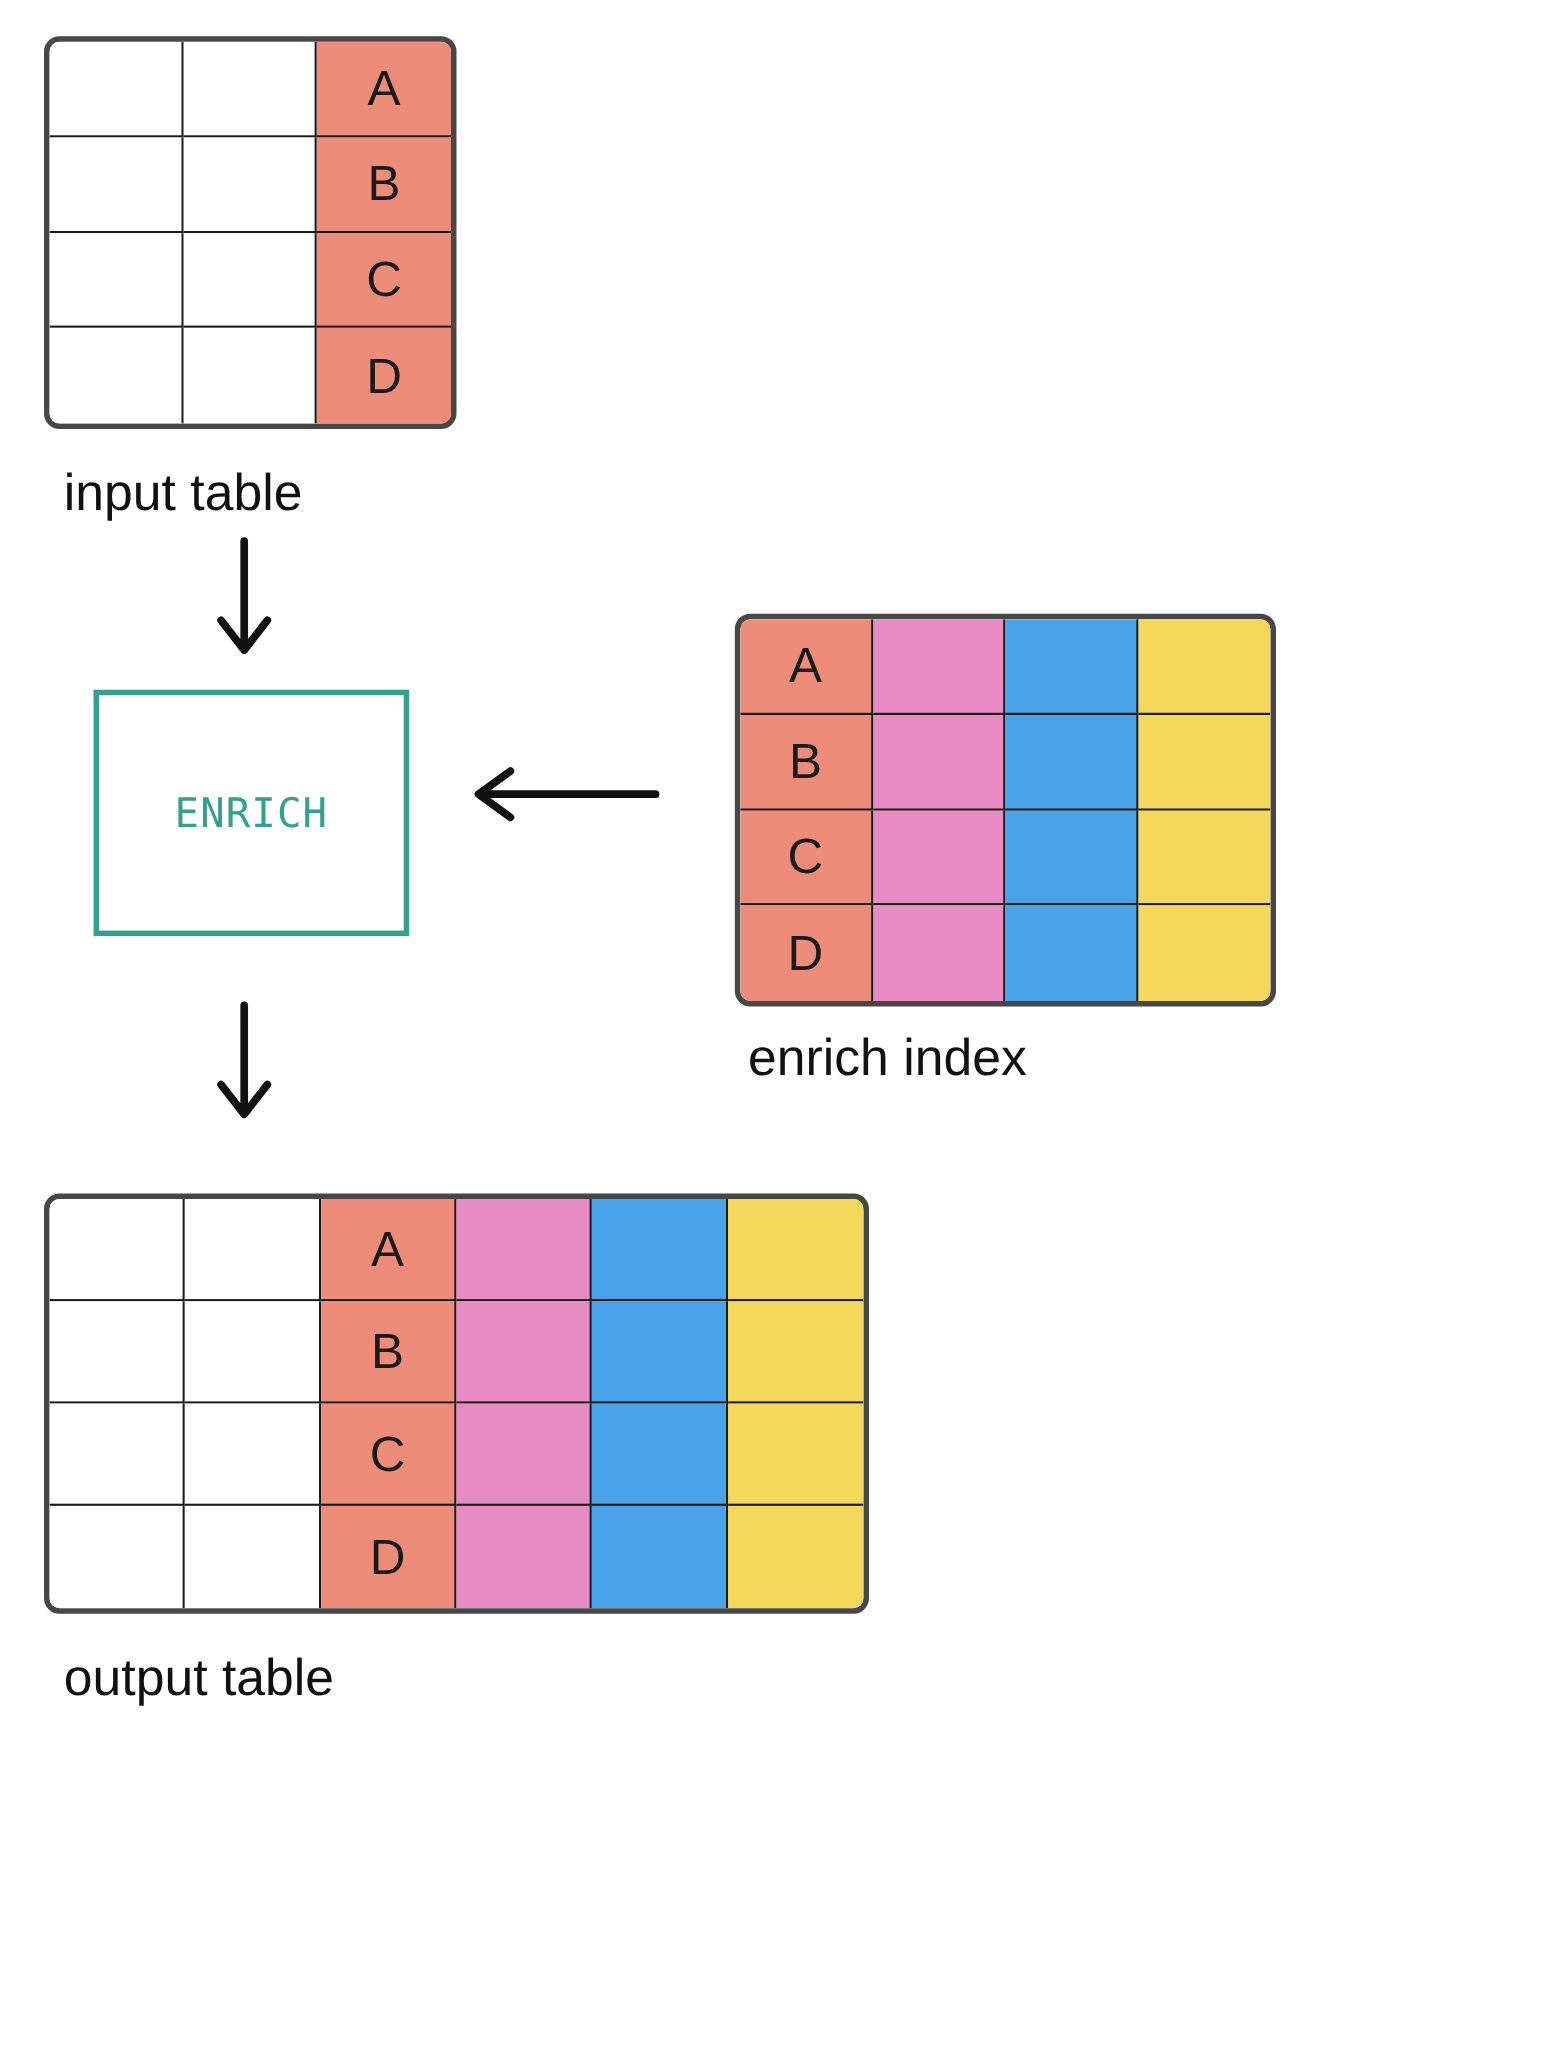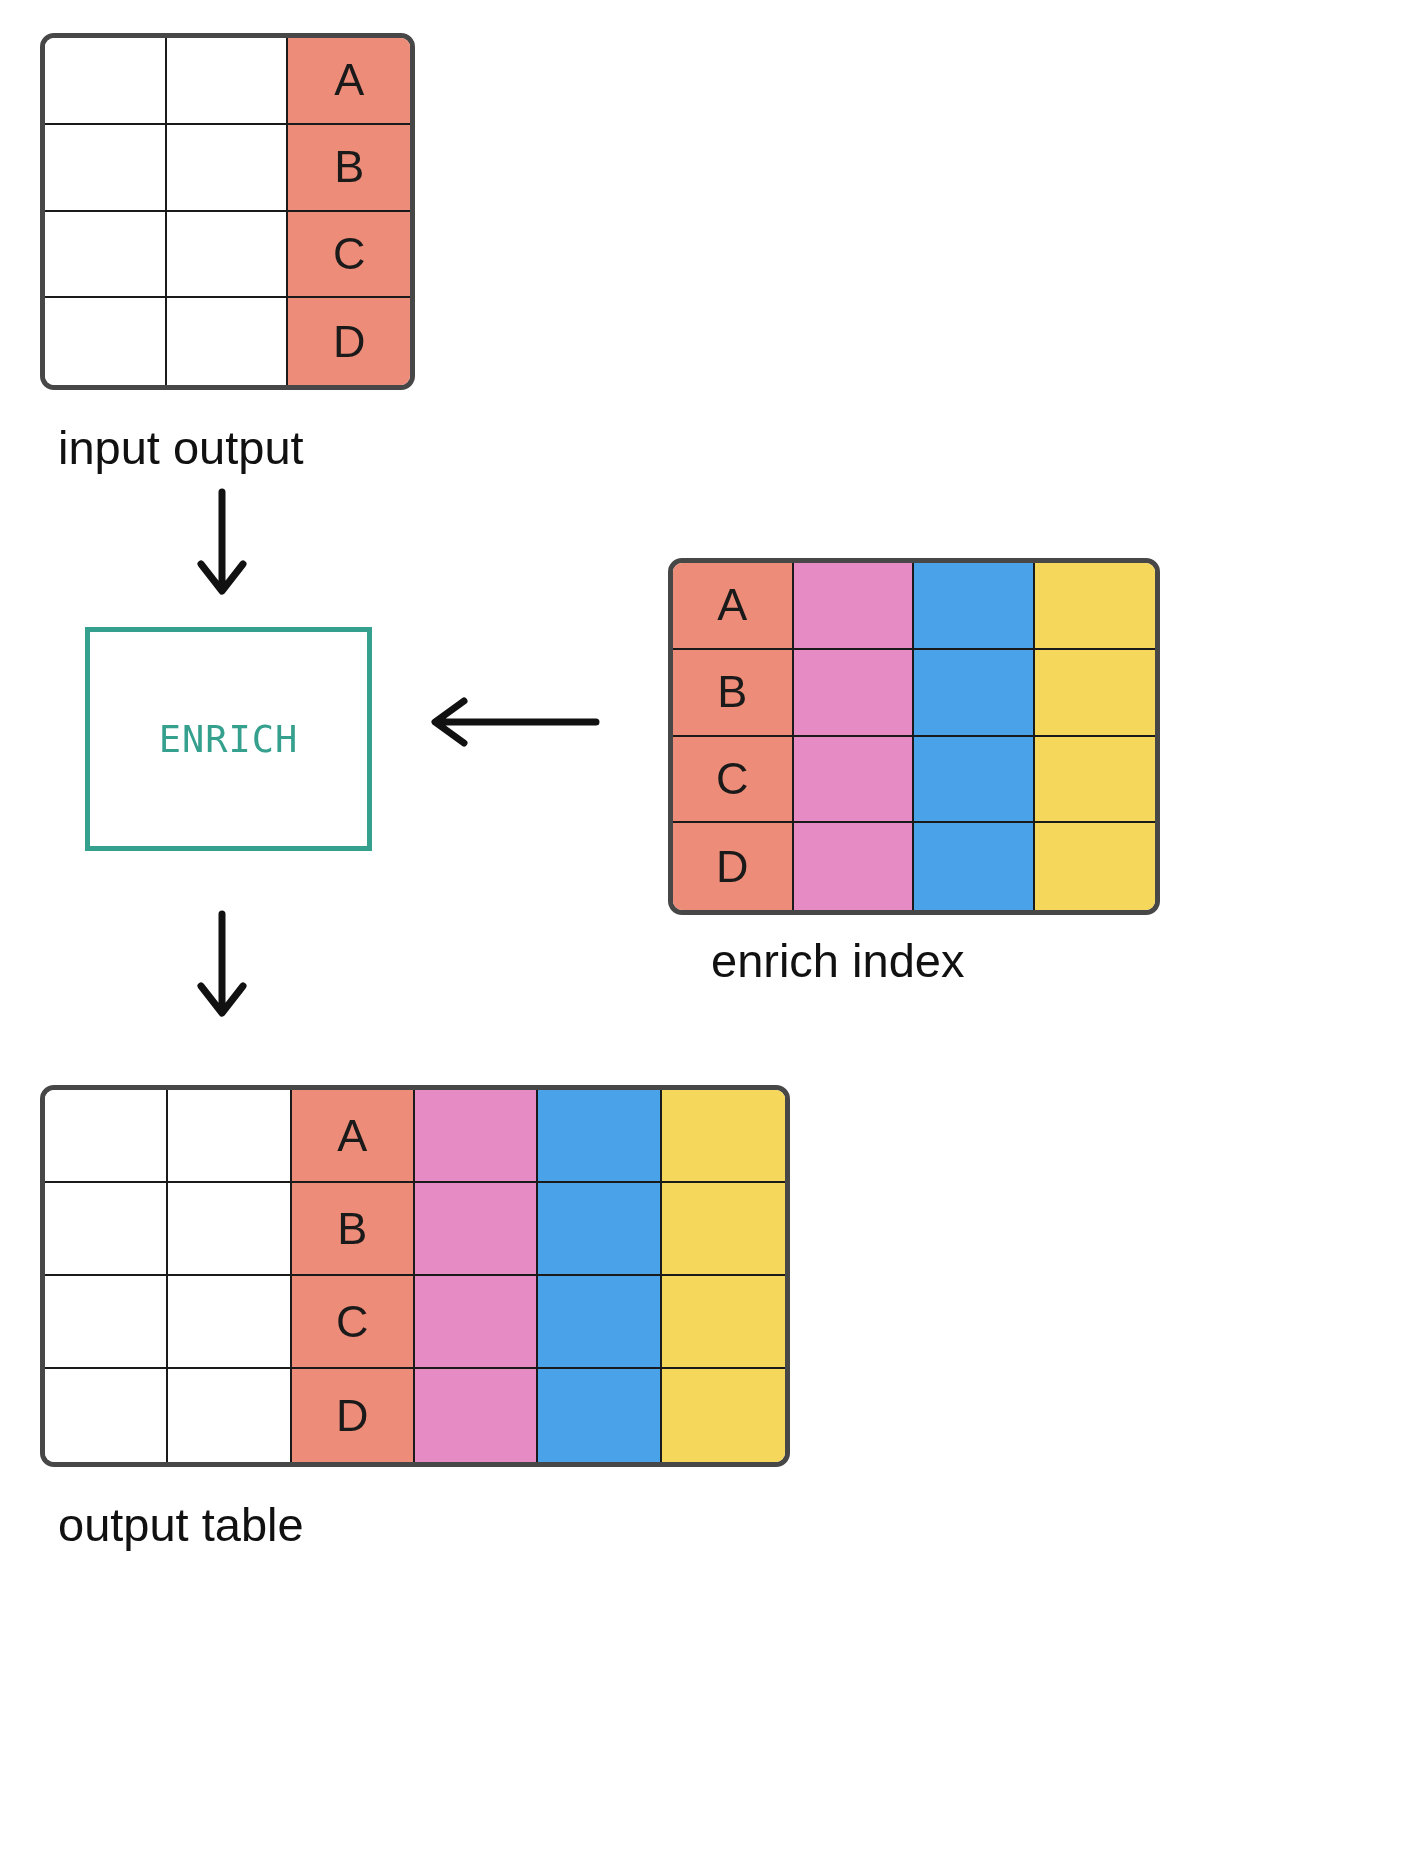--- a/index.html
+++ b/index.html
@@ -58,21 +58,21 @@
   #output-table { left: 40px;  top: 1085px; width: 750px; height: 382px; }
 
   
   .dlabel {
     position: absolute;
     font-size: 47px;
     color: #111111;
     white-space: nowrap;
   }
   #input-table-label  { left: 58px;  top: 420px;  }
-  #enrich-index-label { left: 680px; top: 933px; margin-left: 31px;  }
+  #enrich-index-label { left: 680px; top: 933px;  }
   #output-table-label { left: 58px;  top: 1497px; }
 
   
   .enrich-box {
     position: absolute;
     left: 85px; top: 627px;
     width: 287px; height: 224px;
     box-sizing: border-box;
     border: 5px solid var(--teal, #35a08d);
     background: #ffffff;
@@ -122,21 +122,21 @@
     <div class="cell c-salmon">B</div>
 
     <div class="cell c-white"></div>
     <div class="cell c-white"></div>
     <div class="cell c-salmon">C</div>
 
     <div class="cell c-white"></div>
     <div class="cell c-white"></div>
     <div class="cell c-salmon">D</div>
   </div>
-  <div id="input-table-label" class="dlabel">input output</div>
+  <div id="input-table-label" class="dlabel">input table</div>
 
   <svg id="arrow-input-to-command" class="arrow" width="64" height="110" viewBox="0 0 64 110">
     <path d="M32 4 L32 100 M11 76 L32 103 L53 76"></path>
   </svg>
 
   <div class="enrich-box">
     <div class="mono">ENRICH</div>
   </div>
 
   <svg id="arrow-index-to-command" class="arrow" width="175" height="64" viewBox="0 0 175 64">

